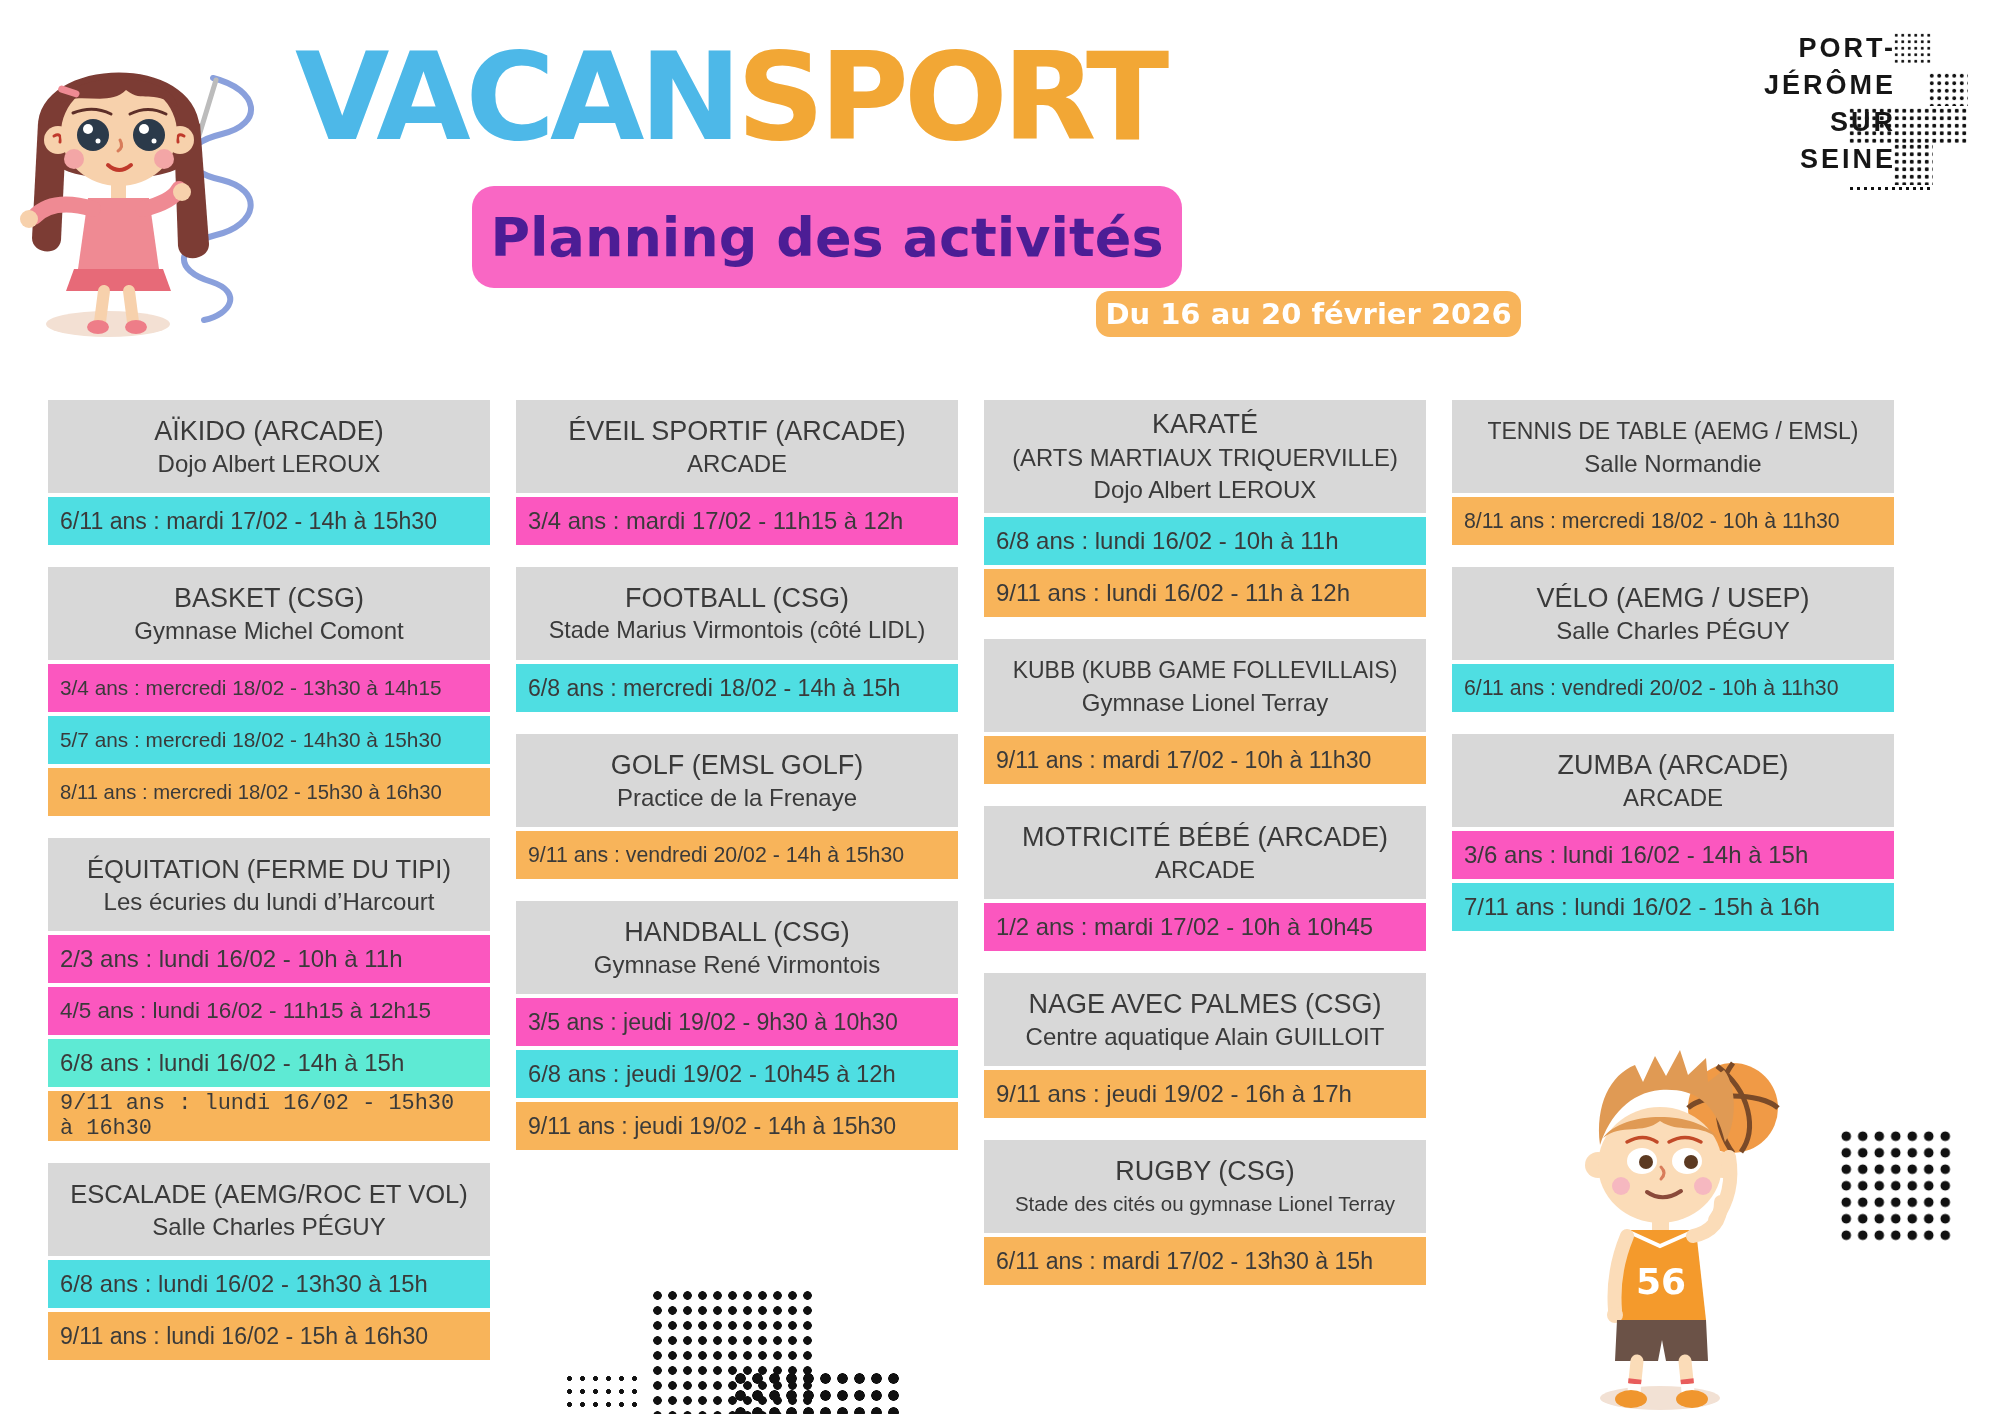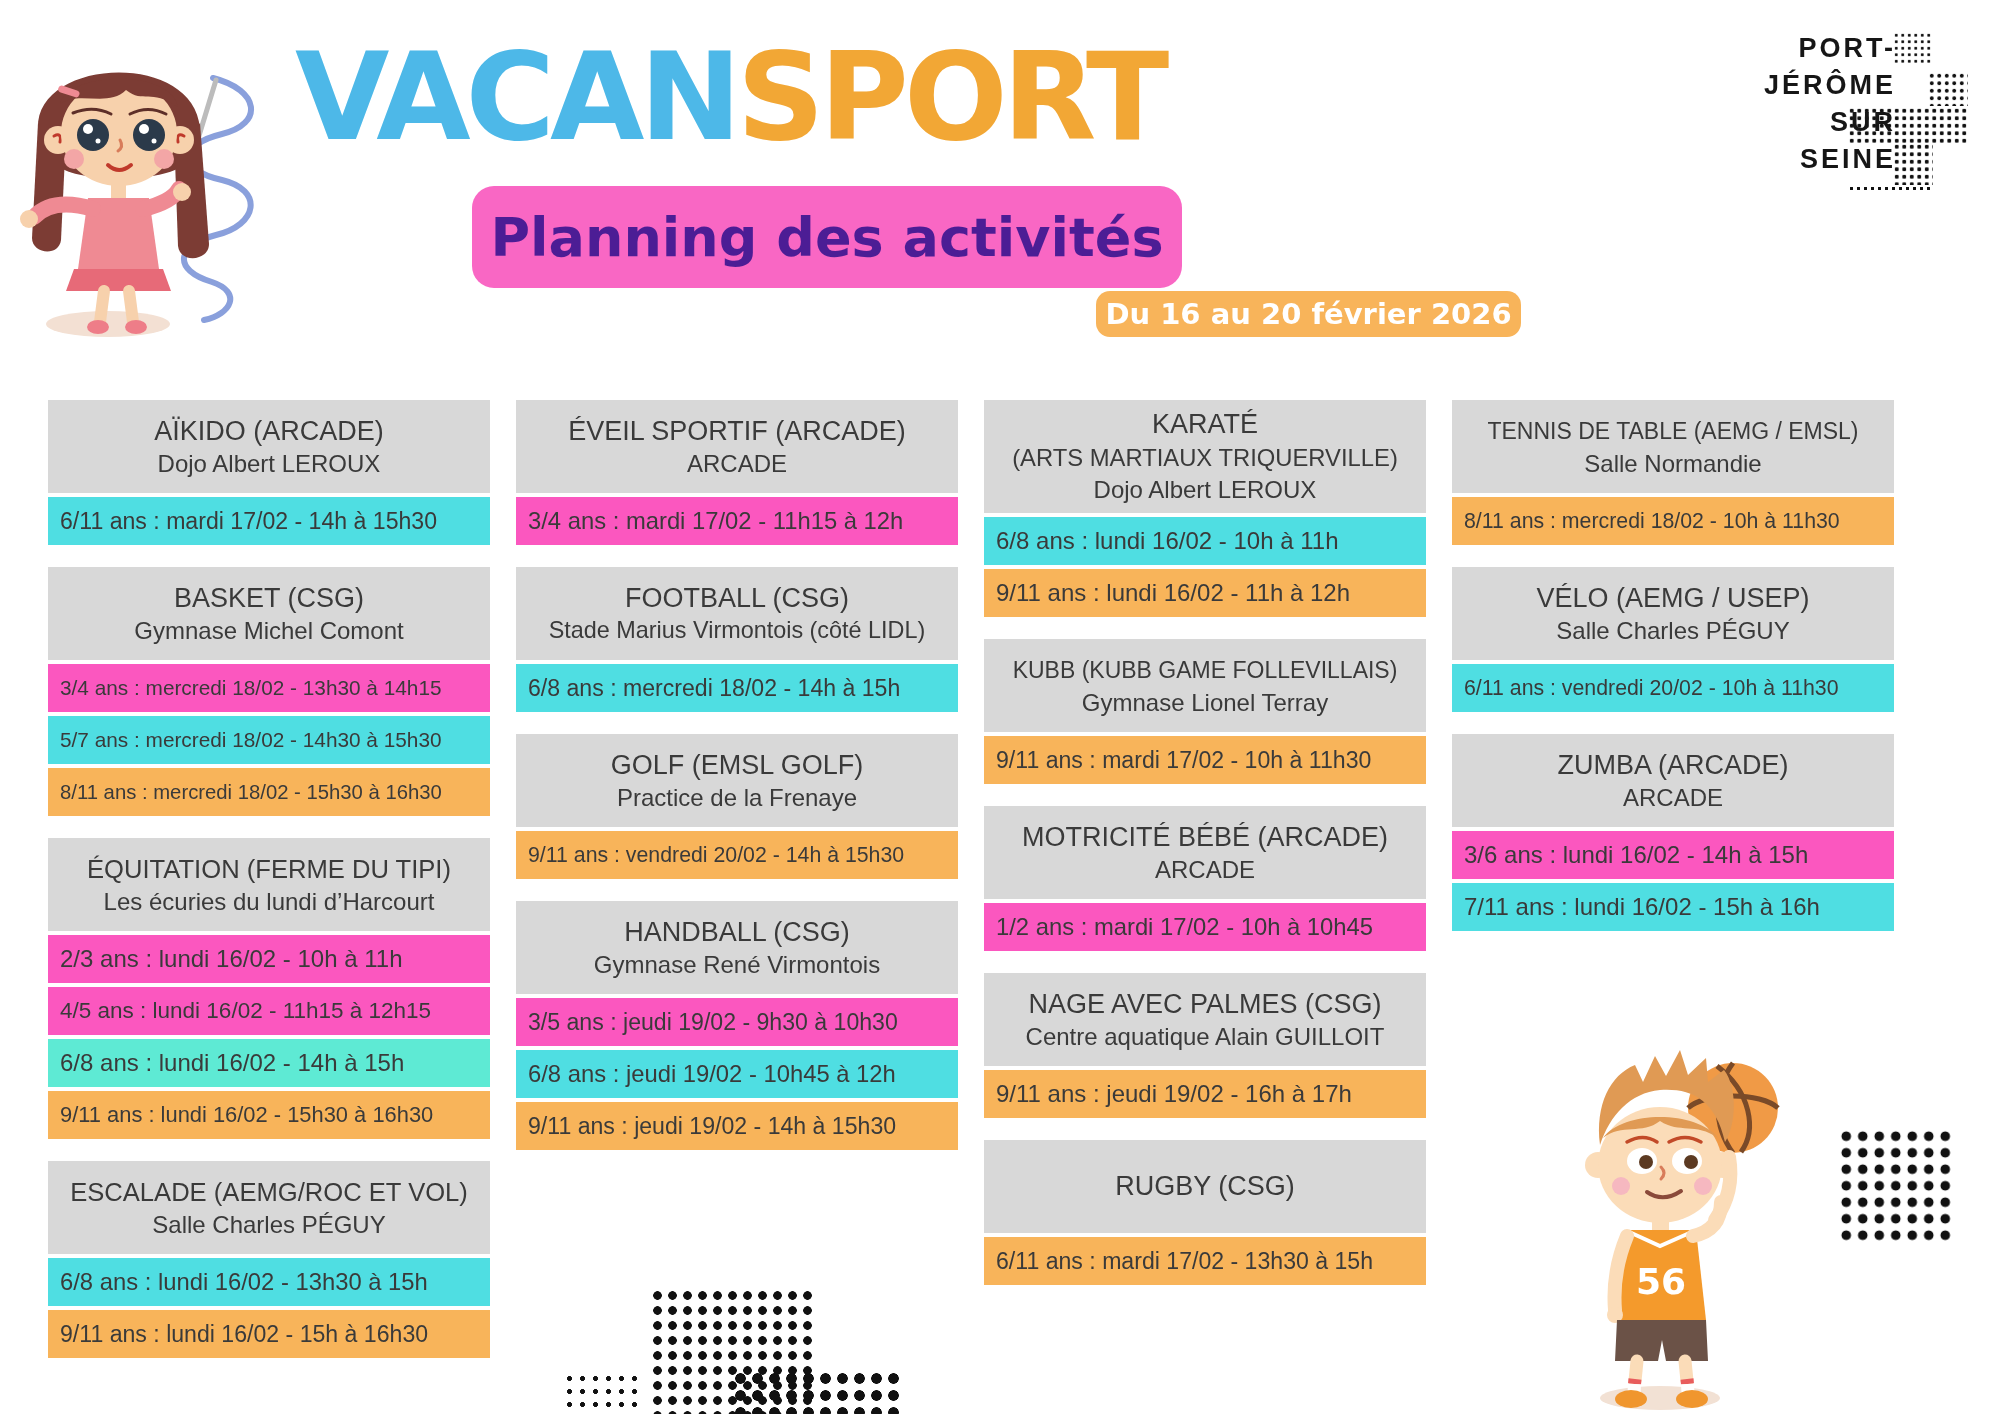--- a/index.html
+++ b/index.html
@@ -142,21 +142,21 @@
         <div class="session" style="background: rgb(248, 180, 90); font-size: 20.3px;">8/11 ans : mercredi 18/02 - 15h30 à 16h30</div>
       </section>
       <section class="card">
         <header class="card-head">
           <div class="card-title" style="font-size: 25.6px;">ÉQUITATION (FERME DU TIPI)</div>
           <div class="card-loc" style="font-size: 24px;">Les écuries du lundi d’Harcourt</div>
         </header>
         <div class="session" style="background: rgb(251, 87, 191); font-size: 24px;">2/3 ans : lundi 16/02 - 10h à 11h</div>
         <div class="session" style="background: rgb(251, 87, 191); font-size: 22.5px;">4/5 ans : lundi 16/02 - 11h15 à 12h15</div>
         <div class="session" style="background: #5eead4; font-size: 24px;">6/8 ans : lundi 16/02 - 14h à 15h</div>
-        <div class="session" style="background: rgb(248, 180, 90); font-size: 21.9px;">9/11 ans : lundi 16/02 - 15h30 à 16h30</div>
+        <div class="session" style="background: rgb(248, 180, 90); font-size: 21.9px; font-family: Liberation Mono, monospace;">9/11 ans : lundi 16/02 - 15h30 à 16h30</div>
       </section>
       <section class="card">
         <header class="card-head">
           <div class="card-title" style="font-size: 25.6px;">ESCALADE (AEMG/ROC ET VOL)</div>
           <div class="card-loc" style="font-size: 24px;">Salle Charles PÉGUY</div>
         </header>
         <div class="session" style="background: rgb(79, 222, 226); font-size: 23.8px;">6/8 ans : lundi 16/02 - 13h30 à 15h</div>
         <div class="session" style="background: rgb(248, 180, 90); font-size: 23.1px;">9/11 ans : lundi 16/02 - 15h à 16h30</div>
       </section>
     </div>
@@ -219,20 +219,21 @@
       <section class="card">
         <header class="card-head">
           <div class="card-title" style="font-size: 27px;">NAGE AVEC PALMES (CSG)</div>
           <div class="card-loc" style="font-size: 24px;">Centre aquatique Alain GUILLOIT</div>
         </header>
         <div class="session" style="background: rgb(248, 180, 90); font-size: 24px;">9/11 ans : jeudi 19/02 - 16h à 17h</div>
       </section>
       <section class="card">
         <header class="card-head">
           <div class="card-title" style="font-size: 27px;">RUGBY (CSG)</div>
+          <div class="card-loc" style="font-size: 20.5px;">Stade des cités ou gymnase Lionel Terray</div>
         </header>
         <div class="session" style="background: rgb(248, 180, 90); font-size: 23.1px;">6/11 ans : mardi 17/02 - 13h30 à 15h</div>
       </section>
     </div>
     <div class="col">
       <section class="card">
         <header class="card-head">
           <div class="card-title" style="font-size: 23px;">TENNIS DE TABLE (AEMG / EMSL)</div>
           <div class="card-loc" style="font-size: 24px;">Salle Normandie</div>
         </header>

